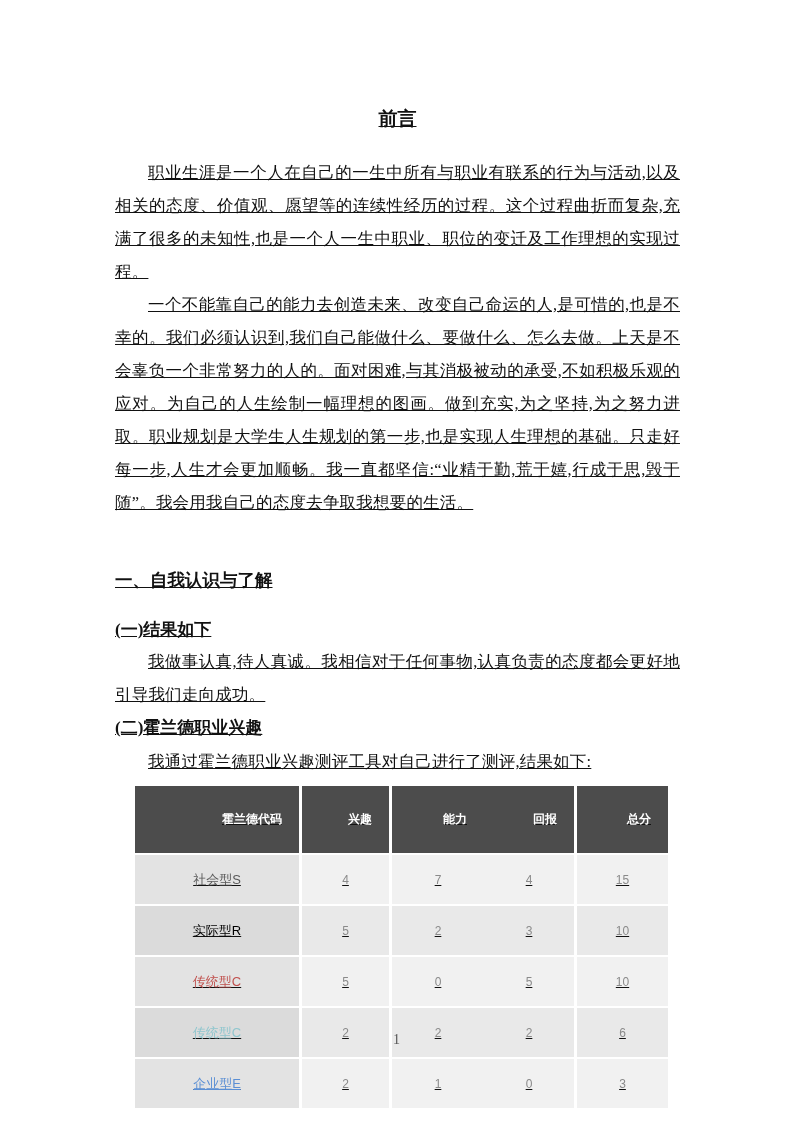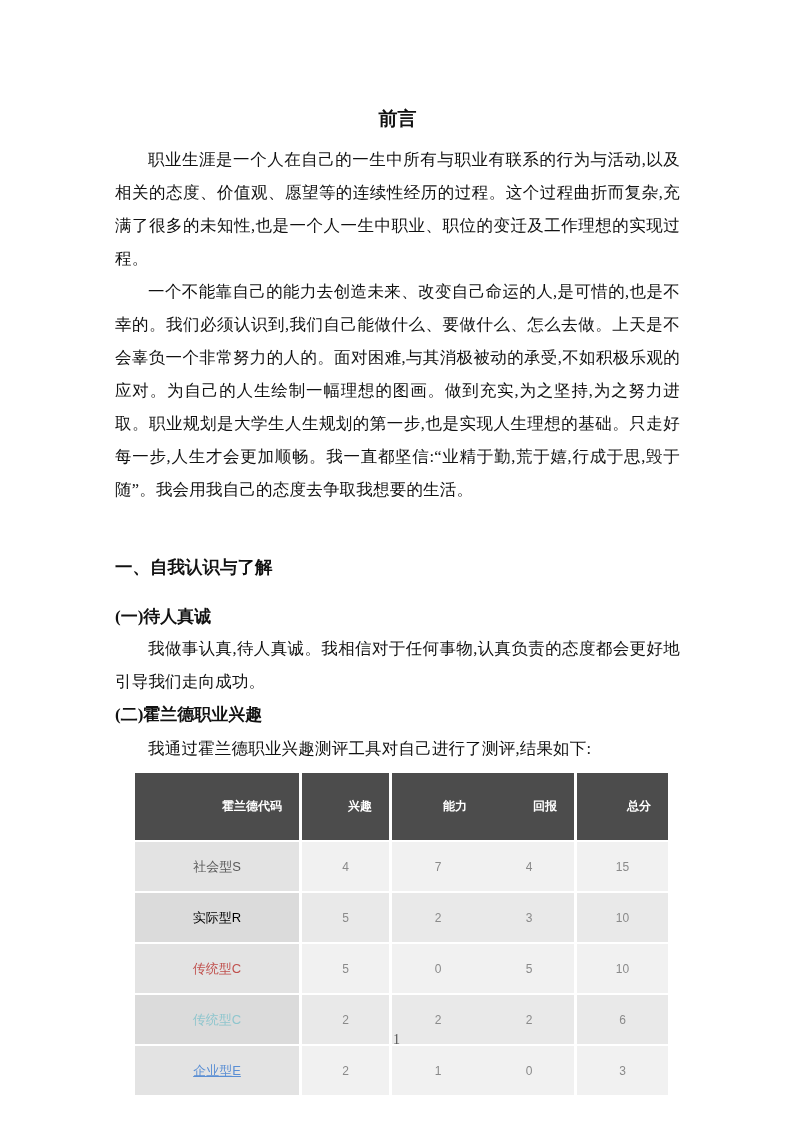--- a/index.html
+++ b/index.html
@@ -5,31 +5,32 @@
   html,body{margin:0;padding:0;background:#ffffff;}
   .page{
     position:relative;
     width:793px;height:1122px;
     background:#ffffff;
     box-sizing:border-box;
     padding:106px 113px 0 115px;
     font-family:"Liberation Serif","DejaVu Serif",serif;
     color:#111111;
     overflow:hidden;
+    text-decoration:underline;
   }
   .doc-title{
     font-size:19px;font-weight:bold;text-align:center;
     line-height:26px;margin:0;
   }
   p.body{
     font-size:16.5px;line-height:33px;
     text-align:justify;text-indent:33px;
     margin:0;letter-spacing:0.2px;
   }
-  p.p-first{margin-top:11px;}
+  p.p-first{margin-top:24px;}
   h2.sec{font-size:17.5px;font-weight:bold;margin:46px 0 0 0;line-height:30px;}
   h3.sub{font-size:17px;font-weight:bold;margin:20px 0 0 0;line-height:30px;}
   h3.sub2{margin-top:2px;}
   p.tight{margin-top:4px;}
   p.intro{margin-top:2px;}
 
   table.holland{
     border-collapse:separate;border-spacing:0;
     margin:8px 0 0 20px;
     width:533px;table-layout:fixed;
@@ -74,21 +75,21 @@
 
 <div class="page">
 
   <h1 class="doc-title">前言</h1>
 
   <p class="body p-first">职业生涯是一个人在自己的一生中所有与职业有联系的行为与活动,以及相关的态度、价值观、愿望等的连续性经历的过程。这个过程曲折而复杂,充满了很多的未知性,也是一个人一生中职业、职位的变迁及工作理想的实现过程。</p>
   <p class="body">一个不能靠自己的能力去创造未来、改变自己命运的人,是可惜的,也是不幸的。我们必须认识到,我们自己能做什么、要做什么、怎么去做。上天是不会辜负一个非常努力的人的。面对困难,与其消极被动的承受,不如积极乐观的应对。为自己的人生绘制一幅理想的图画。做到充实,为之坚持,为之努力进取。职业规划是大学生人生规划的第一步,也是实现人生理想的基础。只走好每一步,人生才会更加顺畅。我一直都坚信:“业精于勤,荒于嬉,行成于思,毁于随”。我会用我自己的态度去争取我想要的生活。</p>
 
   <h2 class="sec">一、自我认识与了解</h2>
 
-  <h3 class="sub">(一)待人真诚</h3>
+  <h3 class="sub">(一)结果如下</h3>
   <p class="body">我做事认真,待人真诚。我相信对于任何事物,认真负责的态度都会更好地引导我们走向成功。</p>
 
   <h3 class="sub sub2">(二)霍兰德职业兴趣</h3>
   <p class="body intro">我通过霍兰德职业兴趣测评工具对自己进行了测评,结果如下:</p>
 
   <table class="holland">
     <colgroup>
       <col class="c1">
         <col class="c2">
         <col class="c3">

